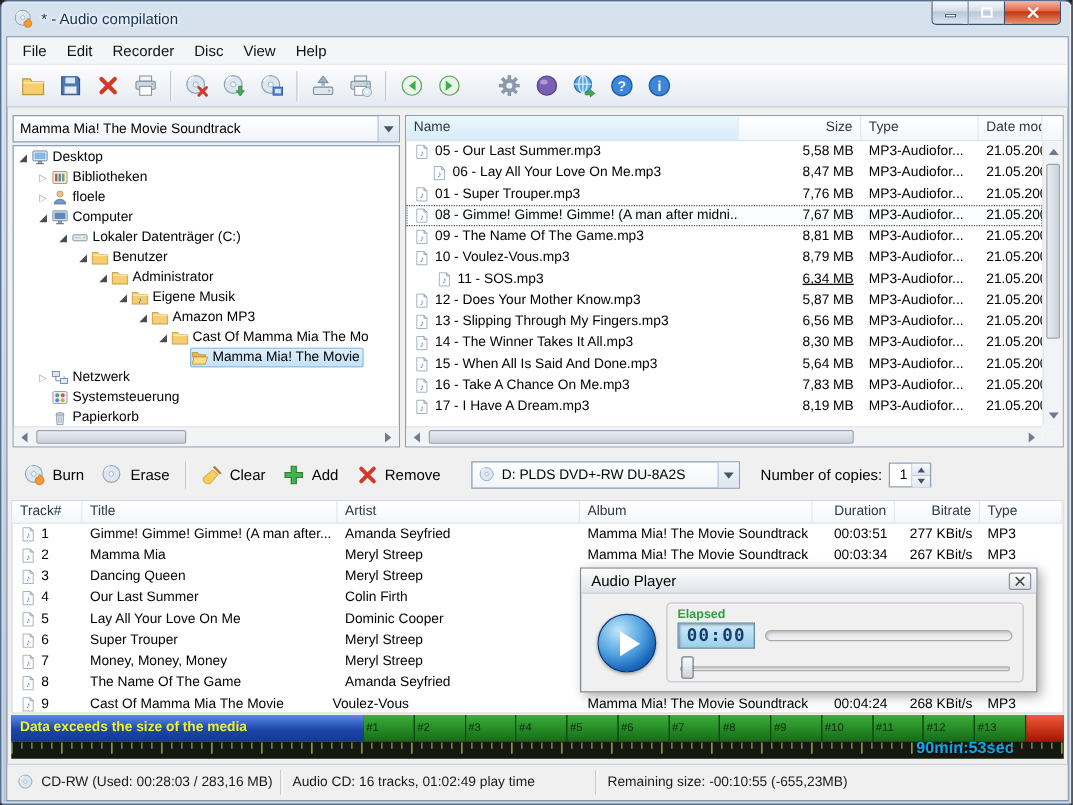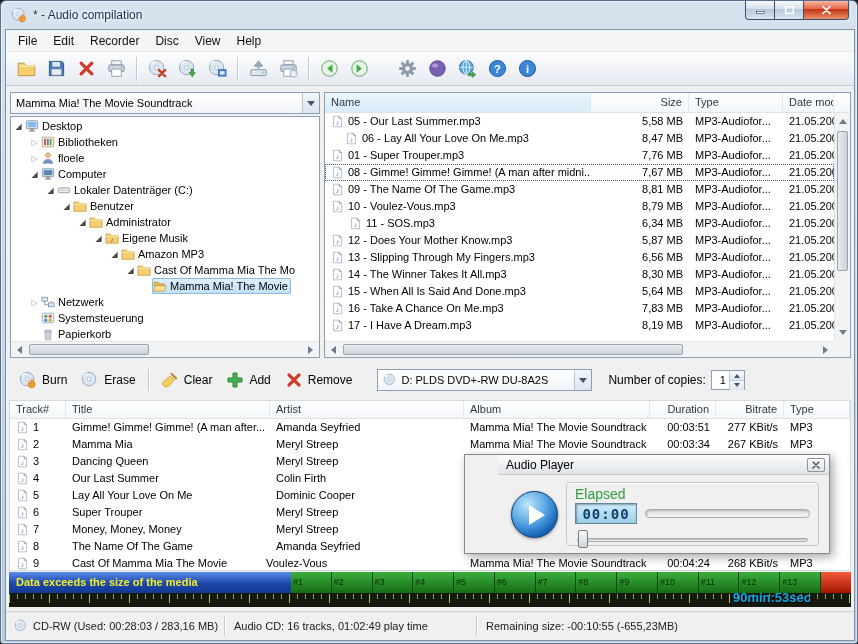--- a/index.html
+++ b/index.html
@@ -81,28 +81,28 @@
   .spin-btn + .spin-btn{border-top:1px solid #c5ccd4;}
   .tri-su{width:0;height:0;border:3px solid transparent;border-bottom:4px solid #43556b;margin-bottom:2px;}
   .tri-sd{width:0;height:0;border:3px solid transparent;border-top:4px solid #43556b;margin-top:2px;}
   
   .tracklist{position:absolute;left:3px;top:370px;width:842px;height:171px;background:#fff;border:1px solid #d5dae0;}
   .tl-header{position:absolute;left:0;top:0;right:0;height:18px;display:flex;background:linear-gradient(#ffffff,#f3f7fa);border-bottom:1px solid #dde2e8;}
   .tl-header .hcell{line-height:17px;}
   .tl-rows{position:absolute;left:0;top:18px;right:0;bottom:0;overflow:hidden;}
   .track-row{height:17px;display:flex;align-items:center;}
   
-  .player{position:absolute;left:458px;top:424px;width:366px;height:100px;background:#f0f0f0;border:1px solid #82898f;box-shadow:3px 3px 9px rgba(0,0,0,.35);z-index:50;padding-left:33px;}
+  .player{position:absolute;left:458px;top:424px;width:366px;height:100px;background:#f0f0f0;border:1px solid #82898f;box-shadow:3px 3px 9px rgba(0,0,0,.35);z-index:50;}
   .player-title{height:20px;background:linear-gradient(#fbfcfd,#dfe3e8);border-bottom:1px solid #c8cdd3;display:flex;align-items:center;padding-left:8px;font-size:12px;}
   .player-close{margin-left:auto;margin-right:4px;width:18px;height:14px;border:1px solid #8a939c;border-radius:2px;background:linear-gradient(#fdfdfd,#dfe2e6);display:flex;align-items:center;justify-content:center;}
   .player-body{position:relative;height:79px;}
   .play-btn{position:absolute;left:13px;top:16px;width:47px;height:47px;border-radius:50%;border:1px solid #0a3a75;background:radial-gradient(circle at 35% 28%,#bfe7f9,#52a2e2 45%,#1a67ba 72%,#0b4186);display:flex;align-items:center;justify-content:center;box-shadow:0 1px 3px rgba(0,0,0,.4);}
   .play-tri{width:0;height:0;border-left:16px solid #fff;border-top:10px solid transparent;border-bottom:10px solid transparent;margin-left:5px;}
   .player-panel{position:absolute;left:68px;top:7px;right:10px;bottom:8px;border:1px solid #c2c6cb;border-radius:4px;box-shadow:inset 0 1px 0 #fff;padding:3px 8px 0 8px;}
-  .elapsed{font-size:14px;font-weight:normal;color:#2e9e3e;}
+  .elapsed{font-size:10px;font-weight:bold;color:#2e9e3e;}
   .lcd-row{display:flex;align-items:center;gap:8px;margin-top:1px;}
   .lcd{width:62px;height:21px;border:1px solid #5f86a2;background:linear-gradient(#cfecfa,#9ccfe8);box-shadow:inset 1px 1px 2px rgba(0,0,30,.35);font-family:"DejaVu Sans Mono","Liberation Mono",monospace;font-weight:bold;font-size:14px;color:#123f6e;text-align:center;line-height:20px;letter-spacing:1px;}
   .prog-groove{flex:1;height:9px;border:1px solid #a6a9ad;border-radius:5px;background:linear-gradient(#dcdee0,#f4f5f6);box-shadow:inset 1px 1px 2px rgba(0,0,0,.18);}
   .slider{position:relative;height:20px;margin-top:5px;}
   .slider-track{position:absolute;left:2px;right:2px;top:9px;height:4px;border:1px solid #aaadb1;border-radius:2px;background:linear-gradient(#d8dadc,#f2f3f4);box-shadow:inset 1px 1px 1px rgba(0,0,0,.15);}
   .slider-thumb{position:absolute;left:3px;top:1px;width:10px;height:18px;border:1px solid #747c86;border-radius:2px;background:linear-gradient(#fafbfc,#cfd4da);}
   
   .capacity{position:absolute;left:3px;top:542px;width:842px;height:35px;}
   .cap-top{position:absolute;left:0;right:0;top:0;height:21px;background:#0c4f0c;}
   .cap-msg{position:absolute;left:0;top:0;bottom:0;width:282px;background:linear-gradient(#5c8ceb,#1c46a8 55%,#123a92);color:#f2ef2a;font-size:11px;font-weight:bold;line-height:21px;padding-left:7px;white-space:nowrap;overflow:hidden;z-index:2;}
@@ -635,21 +635,21 @@
             <div class="cell" style="width: 266px; padding-left: 24px;">
               <span class="icon file-ic">
                 <svg viewBox="0 0 16 16">
                   <path d="M3 1.5h7l3 3v10H3z" fill="#fff" stroke="#8593a2" stroke-width="0.7"></path>
                   <path d="M10 1.5l3 3h-3z" fill="#d8e2ec" stroke="#8593a2" stroke-width="0.7"></path>
                   <text x="8" y="12" font-size="8.5" font-weight="bold" text-anchor="middle" fill="#3a6fd8">♪</text>
                 </svg>
               </span>
               <span>11 - SOS.mp3</span>
             </div>
-            <div class="cell right" style="width: 98px;">6,34 MB</div>
+            <div class="cell right" style="width: 98px; text-decoration: underline;">6,34 MB</div>
             <div class="cell" style="width: 94px;">MP3-Audiofor...</div>
             <div class="cell" style="width: 51px;">21.05.200</div>
           </div>
           <div class="file-row">
             <div class="cell" style="width: 266px;">
               <span class="icon file-ic">
                 <svg viewBox="0 0 16 16">
                   <path d="M3 1.5h7l3 3v10H3z" fill="#fff" stroke="#8593a2" stroke-width="0.7"></path>
                   <path d="M10 1.5l3 3h-3z" fill="#d8e2ec" stroke="#8593a2" stroke-width="0.7"></path>
                   <text x="8" y="12" font-size="8.5" font-weight="bold" text-anchor="middle" fill="#3a6fd8">♪</text>

